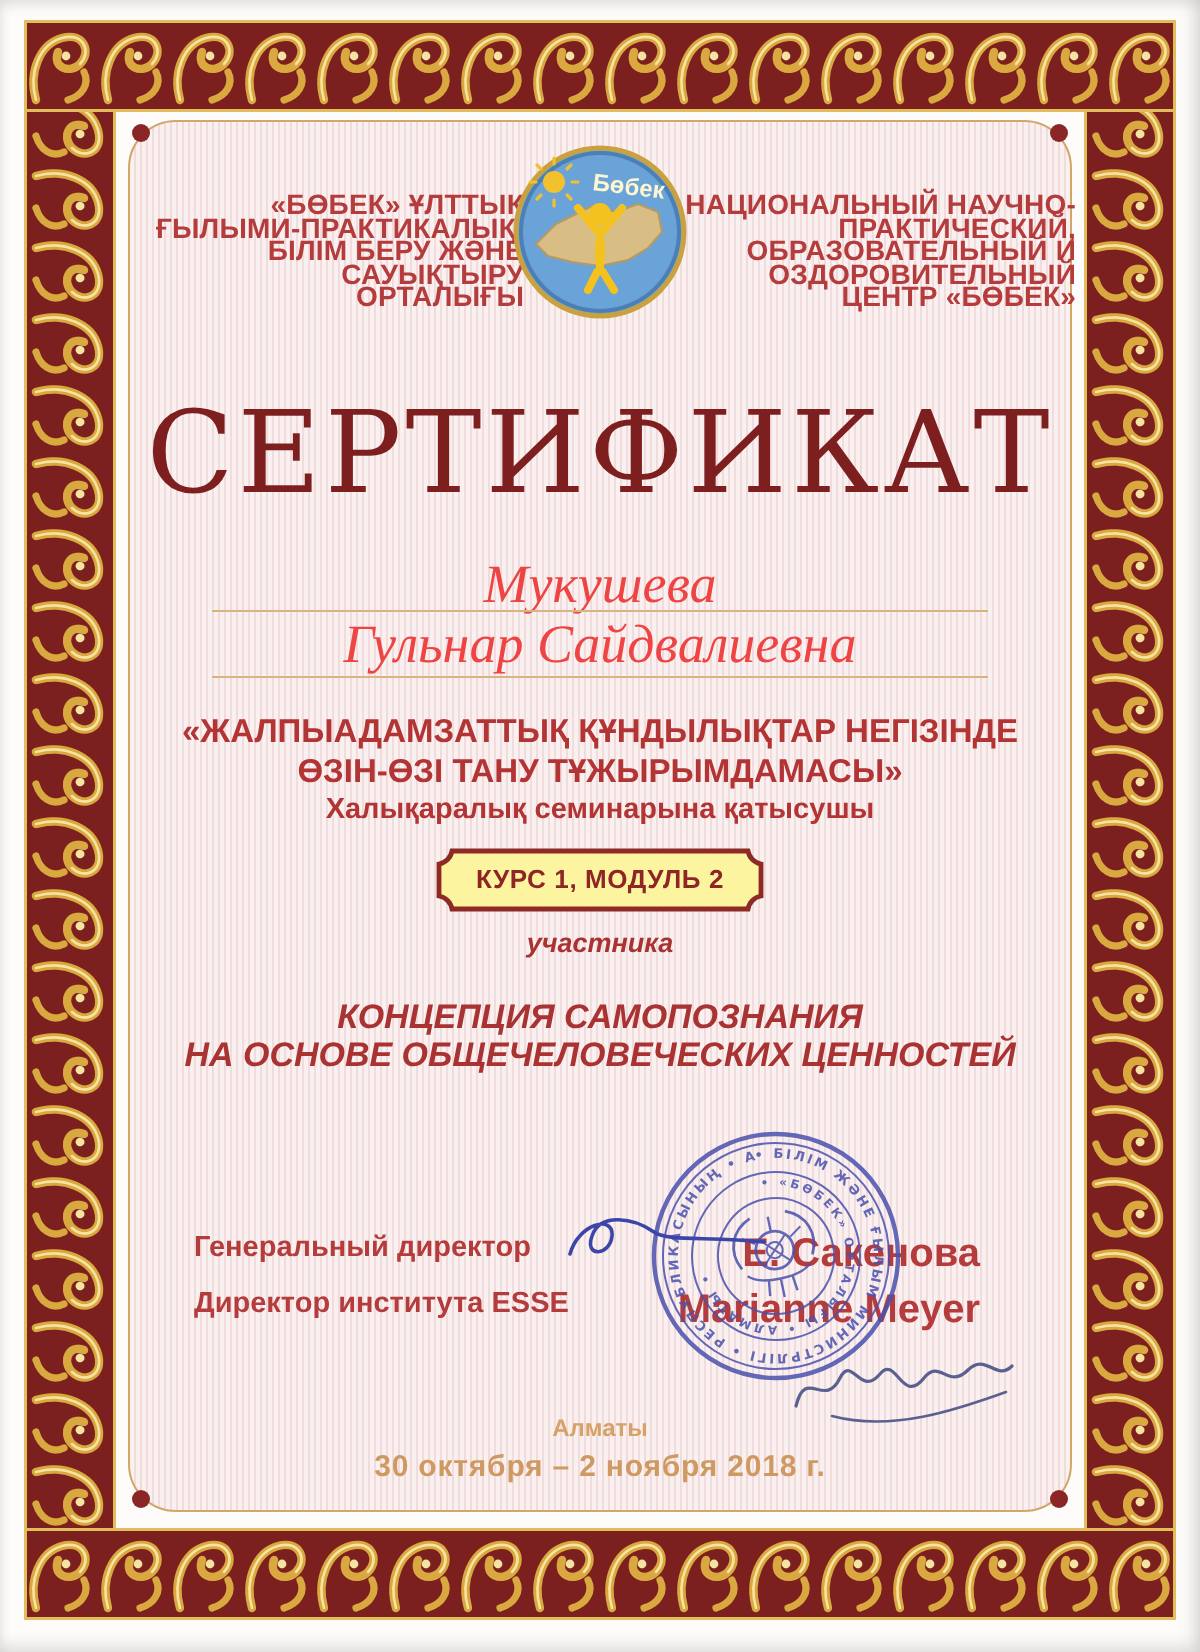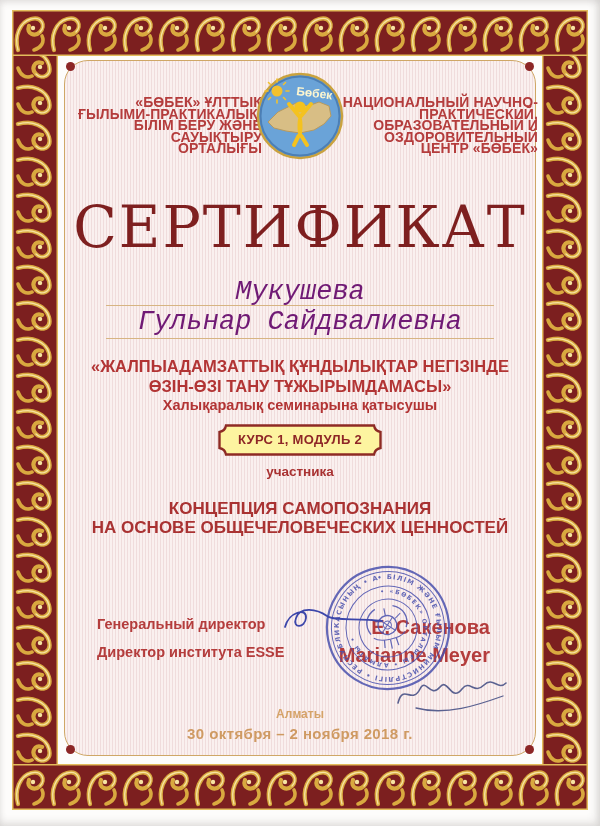--- a/index.html
+++ b/index.html
@@ -21,34 +21,34 @@
   .org-text{
     position:absolute;top:97px;font-size:14px;font-weight:bold;line-height:11.5px;
     color:#b43c3c;text-align:right;letter-spacing:.1px;
   }
   .org-left{left:70px;width:192px;}
   .org-right{left:338px;width:200px;}
   .title{
     top:196px;font-family:"DejaVu Serif",serif;font-size:57px;font-weight:500;
     color:#7e1f1f;letter-spacing:2px;line-height:62px;
   }
-  .name-line{font-family:Liberation Mono, monospace;font-style:italic;color:#701a75;text-align:center;}
+  .name-line{font-family:Liberation Serif, serif;font-style:italic;color:#ef4444;text-align:center;}
   .name1{top:277px;font-size:27px;}
   .name2{top:307px;font-size:27px;}
   .rule{position:absolute;left:106px;width:388px;height:0;border-top:1px solid #d7b482;}
   .kz{color:#b23434;font-weight:bold;}
   .kz1{top:357px;font-size:16.5px;}
   .kz2{top:377px;font-size:16.5px;}
   .kz3{top:397px;font-size:14.5px;}
   .badge-wrap{position:absolute;left:217px;top:423px;width:166px;height:34px;}
   .badge-label{
     position:absolute;left:0;top:0;width:166px;height:34px;line-height:34px;text-align:center;
     font-size:13px;font-weight:bold;color:#8e2626;letter-spacing:.3px;
   }
-  .ru{color:#a93232;font-weight:bold;}
+  .ru{color:#a93232;font-weight:bold;font-style:italic;}
   .ru1{top:464px;font-size:13.5px;}
   .ru2{top:481px;font-size:15px;}
   .ru3{top:499px;font-size:17px;}
   .ru4{top:518px;font-size:17px;}
   .sig-role{position:absolute;left:97px;font-size:14.5px;font-weight:bold;color:#b43c3c;}
   .sig-name{position:absolute;right:110px;font-size:20px;font-weight:bold;color:#b43c3c;text-align:center;}
   .row1{top:616px;} .row2{top:644px;}
   .city{top:707px;font-size:12px;font-weight:bold;color:#d5a268;}
   .dates{top:725px;font-size:15px;font-weight:bold;color:#cf9a62;letter-spacing:.4px;}
 </style>

